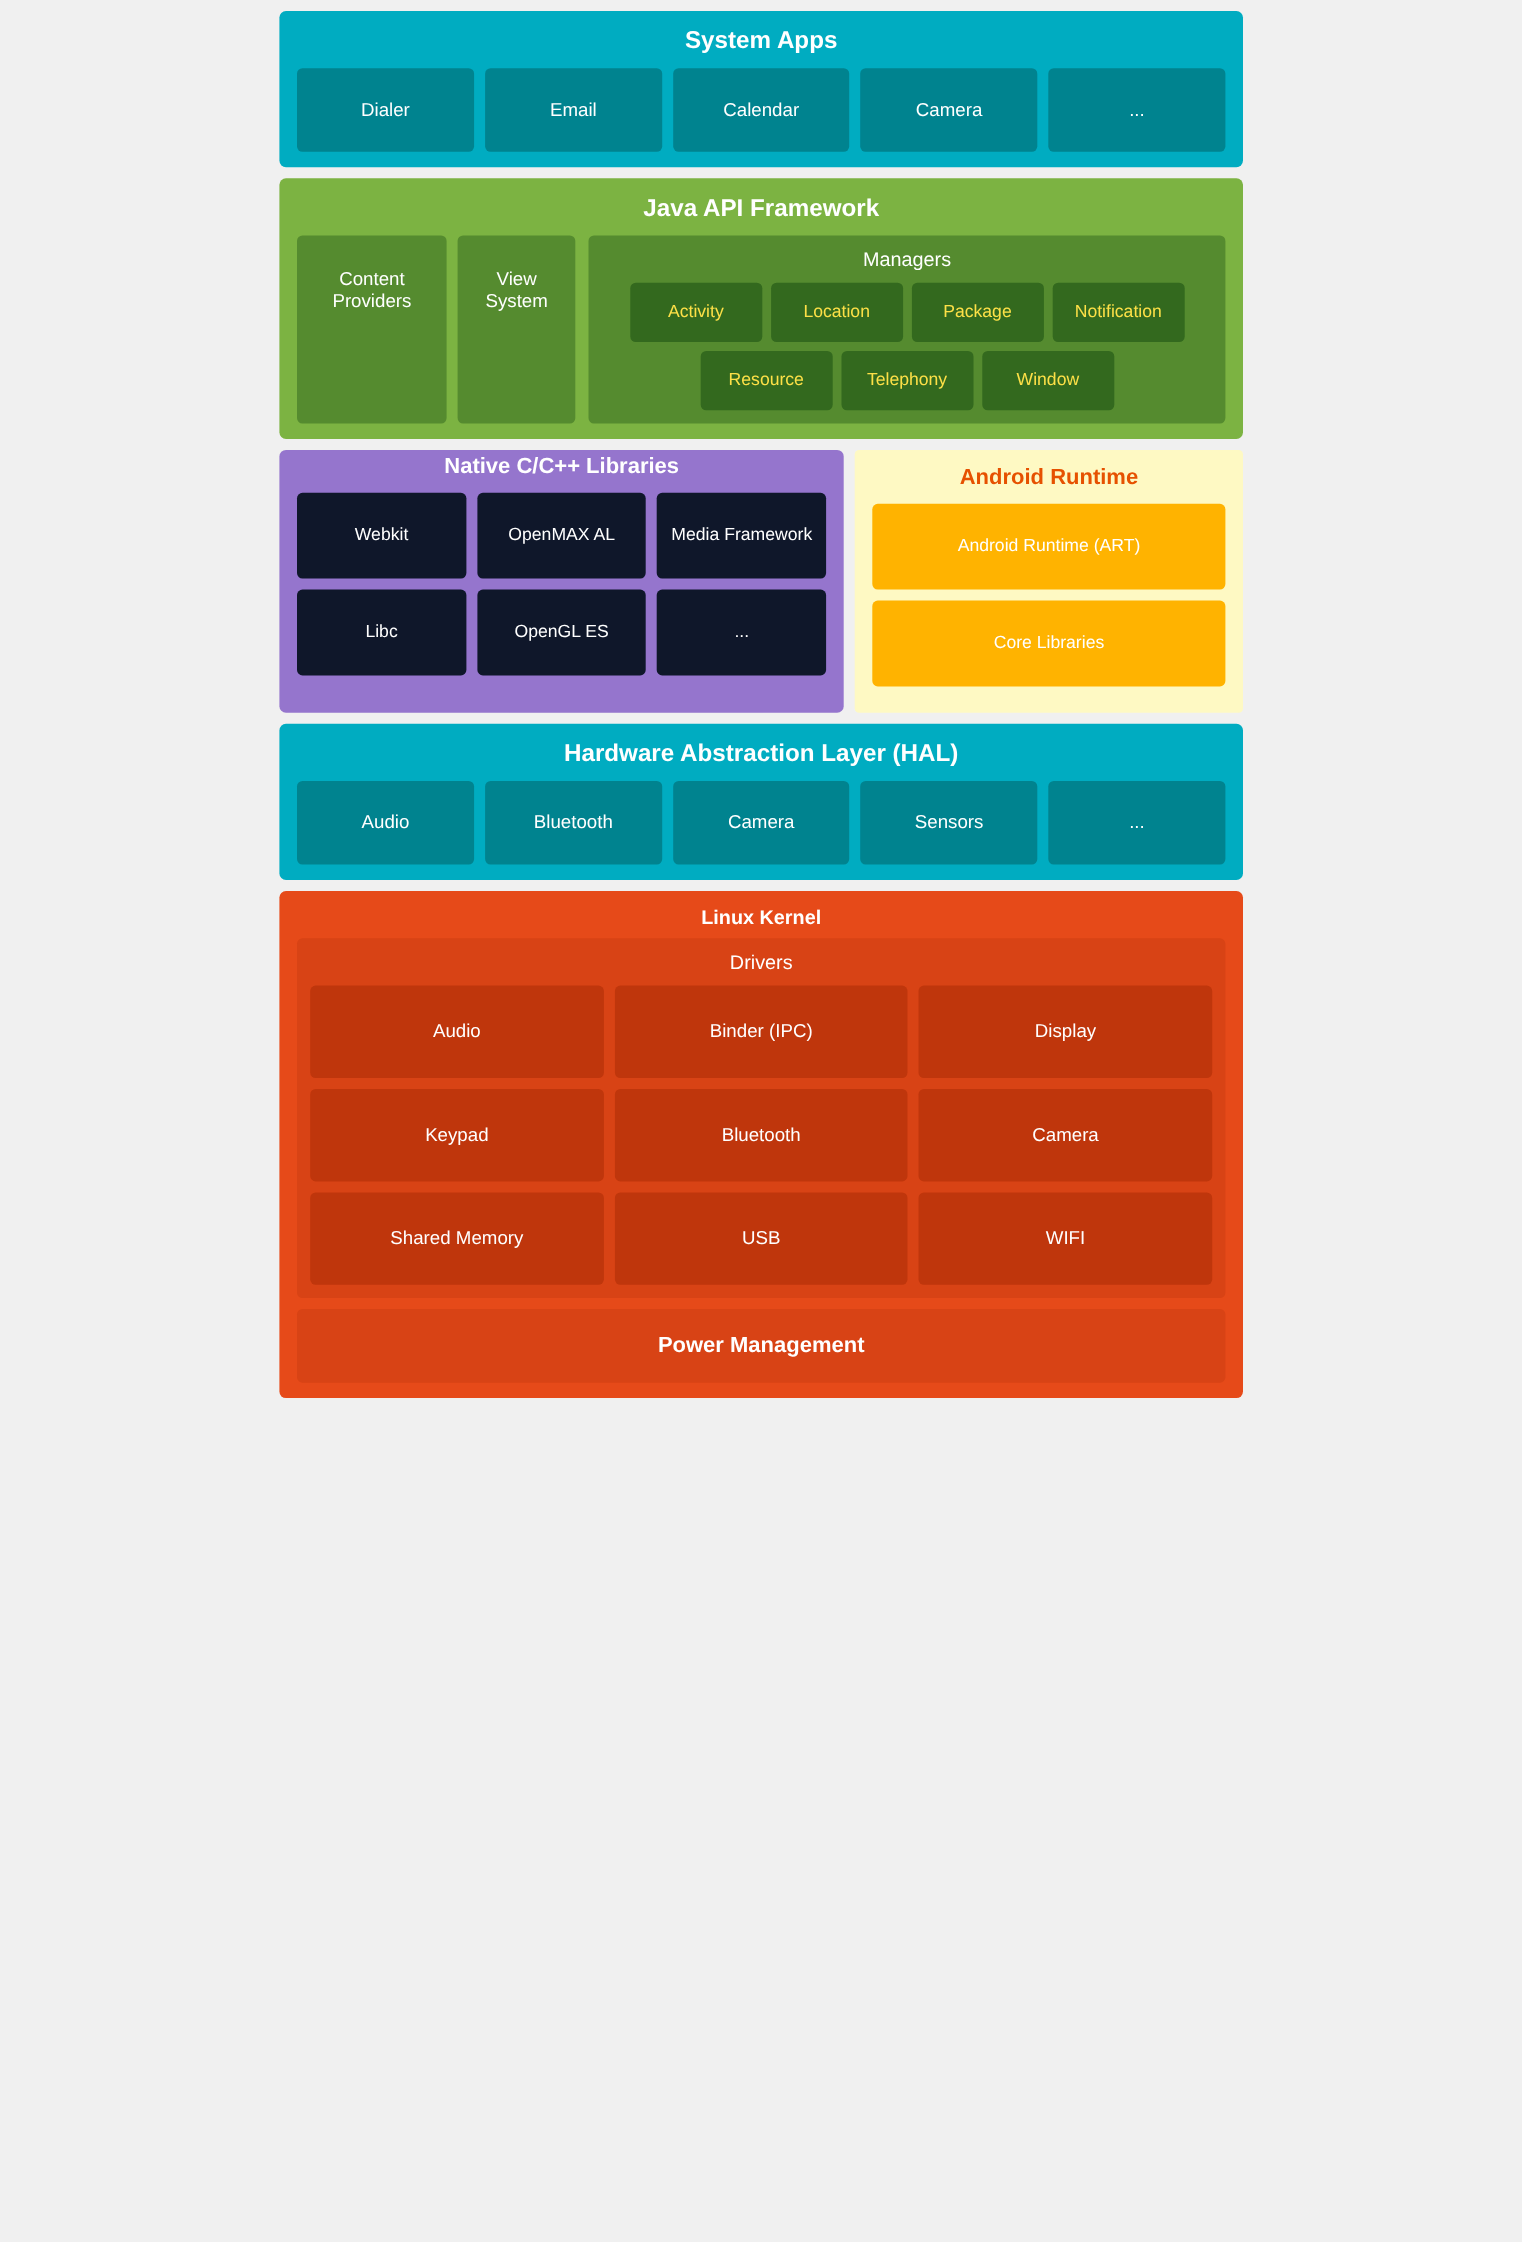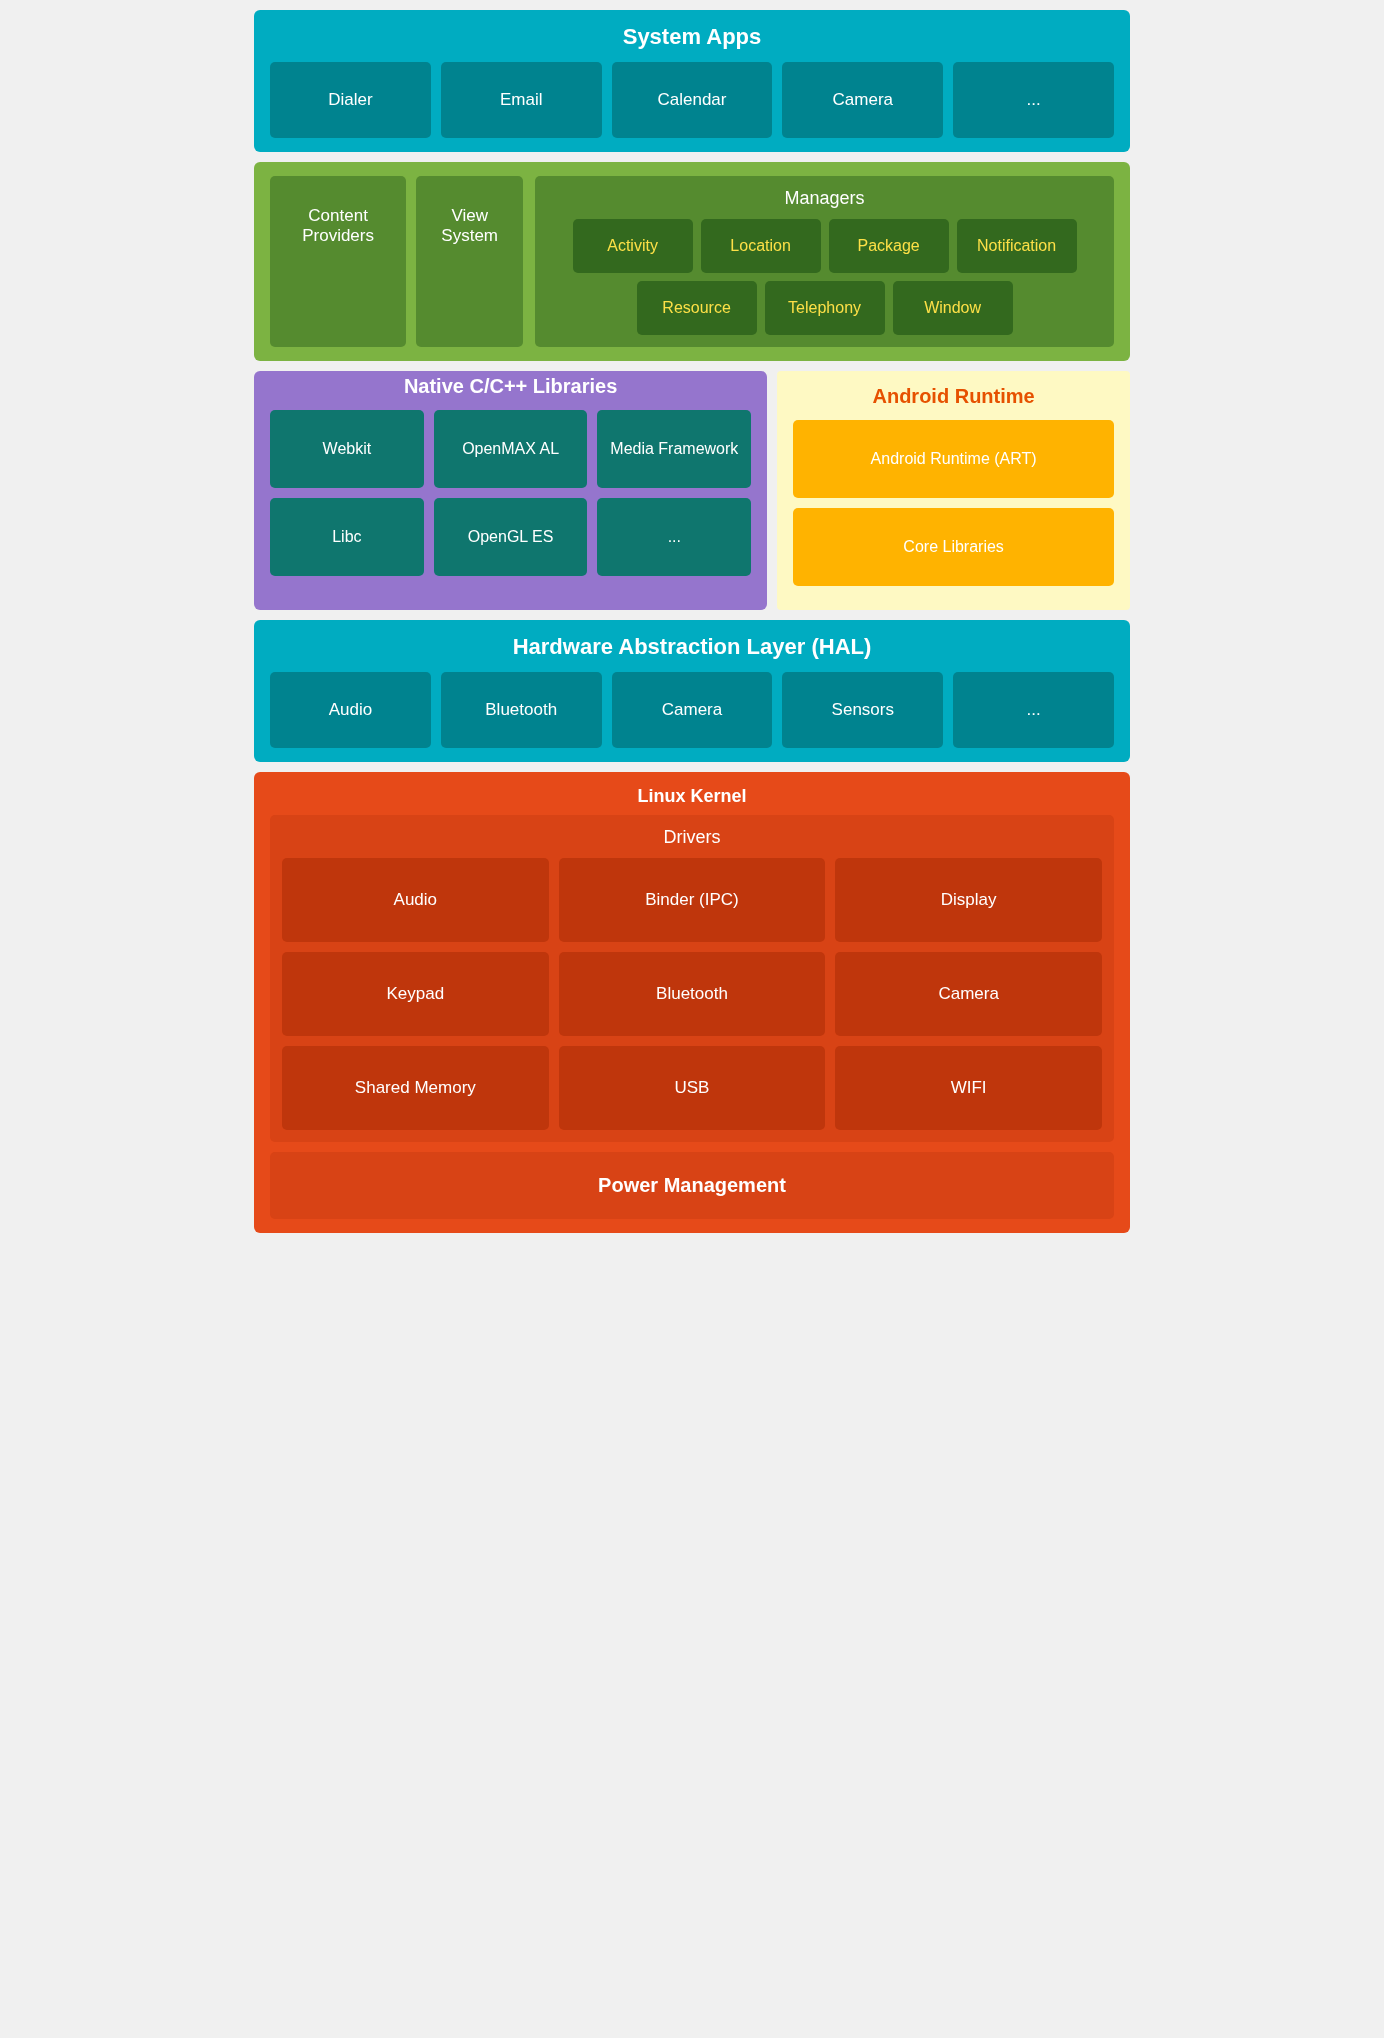--- a/index.html
+++ b/index.html
@@ -111,21 +111,21 @@
       font-weight: 600;
       color: white;
       margin-bottom: 12px;
     }
     .native-libs-grid {
       display: grid;
       grid-template-columns: repeat(3, 1fr);
       gap: 10px;
     }
     .native-tile {
-      background: #0f766e;
+      background: #0f172a;
       border-radius: 5px;
       padding: 30px 10px;
       color: white;
       font-size: 16px;
       text-align: center;
     }
     .android-runtime {
       background: #fef9c3;
       border-radius: 4px;
       padding: 14px 16px;
@@ -224,20 +224,21 @@
   <div class="system-apps-grid">
     <div class="app-tile">Dialer</div>
     <div class="app-tile">Email</div>
     <div class="app-tile">Calendar</div>
     <div class="app-tile">Camera</div>
     <div class="app-tile">...</div>
   </div>
 </div>
 
 <div class="layer java-api">
+  <div class="layer-title">Java API Framework</div>
   <div class="java-api-content">
     <div class="java-api-left">
       <div class="java-left-tile">Content Providers</div>
       <div class="java-left-tile">View System</div>
     </div>
     <div class="java-api-right">
       <div class="java-api-right-title">Managers</div>
       <div class="managers-grid">
         <div class="manager-tile">Activity</div>
         <div class="manager-tile">Location</div>

